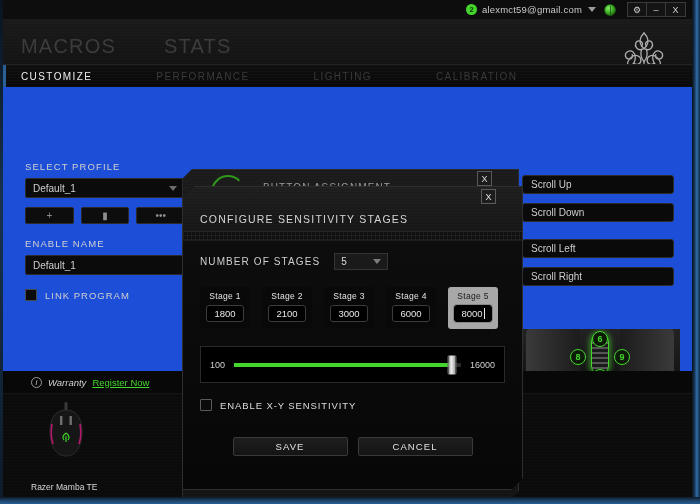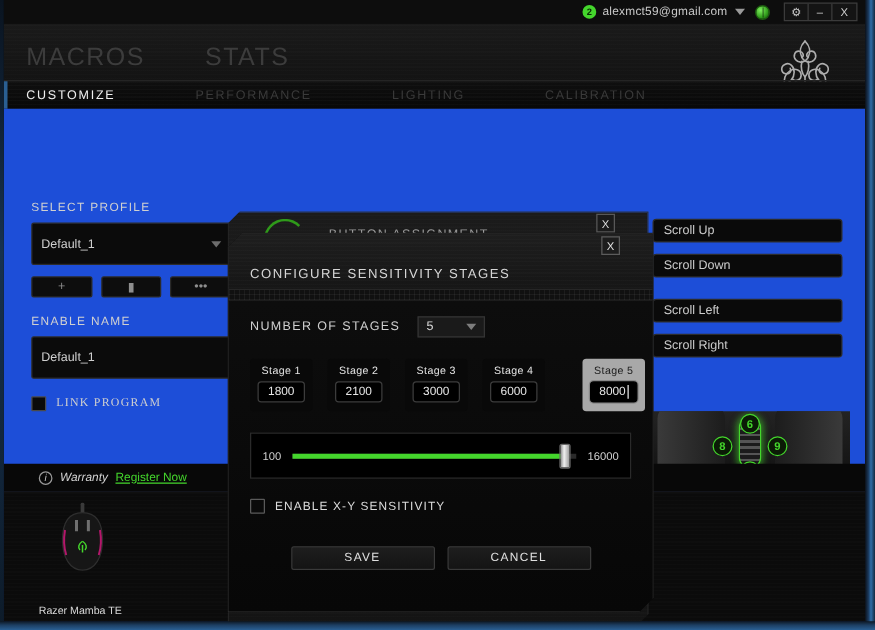--- a/index.html
+++ b/index.html
@@ -195,21 +195,21 @@
     width: 160px;
   }
   .fld-label {
     font-size: 9.5px;
     letter-spacing: 1.1px;
     color: #d0d0d0;
     margin-bottom: 6px;
   }
   .select-box,
   .text-box {
-    height: 34px;
+    height: 20px;
     background: #0b0b0b;
     border: 1px solid #2b2b2b;
     border-radius: 2px;
     display: flex;
     align-items: center;
     padding: 0 7px;
     color: #cfcfcf;
     font-size: 10px;
     justify-content: space-between;
   }
@@ -245,21 +245,20 @@
   .chk {
     width: 12px; height: 12px;
     border: 1px solid #4a4a4a;
     background: #0a0a0a;
     border-radius: 1px;
   }
   .chk-label {
     font-size: 9.5px;
     letter-spacing: 1px;
     color: #cfcfcf;
-    font-family: Liberation Serif, serif;
   }
 
   
   .warranty {
     position: absolute;
     left: 0; right: 0; bottom: 104px;
     height: 22px;
     background: #080808;
     display: flex;
     align-items: center;
@@ -535,21 +534,20 @@
   }
   .stage-card {
     width: 50px;
     padding: 4px 0 7px;
     background: #090909;
     border-radius: 3px;
     text-align: center;
   }
   .stage-card.selected {
     background: #a8a8a8;
-    margin-left: 18px;
   }
   .stage-card-title {
     color: #e4e4e4;
     font-size: 8.5px;
     letter-spacing: .3px;
     margin-bottom: 4px;
   }
   .stage-card.selected .stage-card-title { color: #1a1a1a; }
   .stage-val {
     width: 38px;

